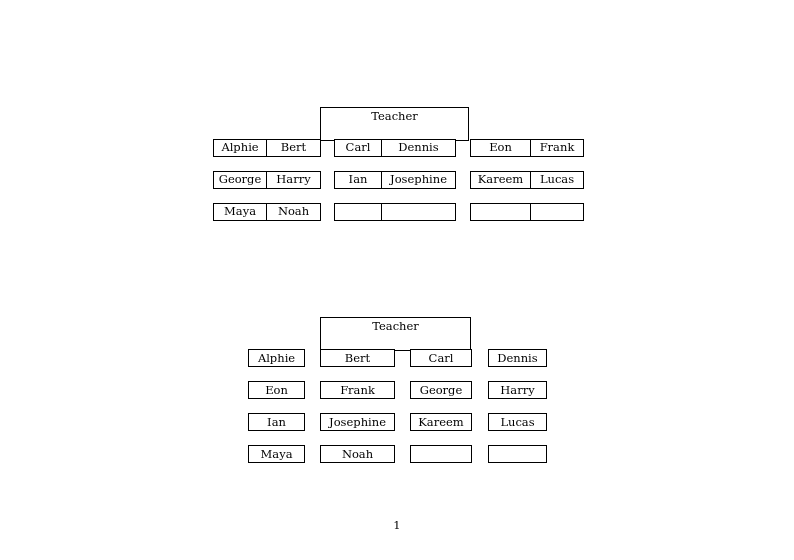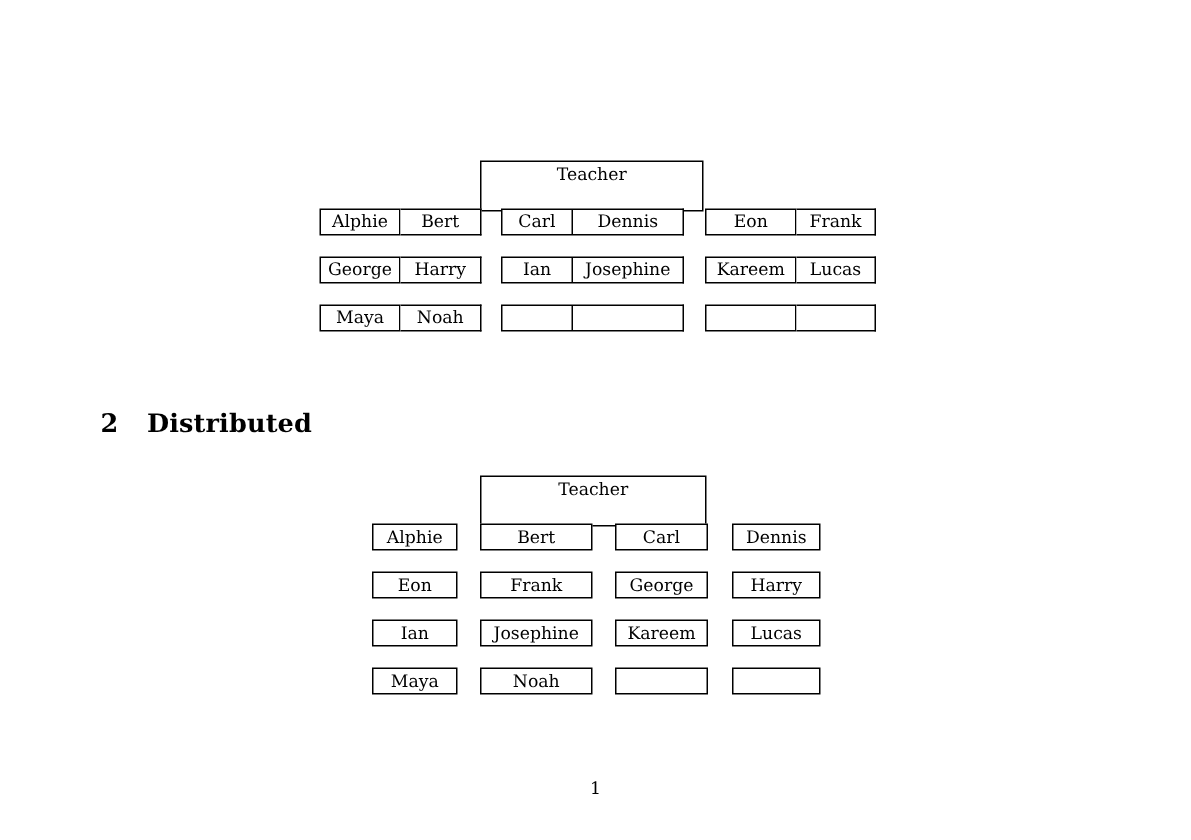--- a/index.html
+++ b/index.html
@@ -217,23 +217,20 @@
     <table class="tbl">
         <tbody>
           <tr>
       <td class="c1"></td>
       <td class="c2 pair-right"></td>
     </tr>
         </tbody>
       </table>
   </div>
 
-  <div class="section-heading" id="heading-distributed">
-    <span class="sec-num">2</span><span>Distributed</span>
-  </div>
 
   <div class="teacher-bar" id="teacher-distributed">Teacher</div>
 
   <div id="distributed-grid">
     <div class="drow">
       <div class="dbox dcol-0">Alphie</div>
       <div class="dbox dcol-1">Bert</div>
       <div class="dbox dcol-2">Carl</div>
       <div class="dbox dcol-3">Dennis</div>
     </div>

